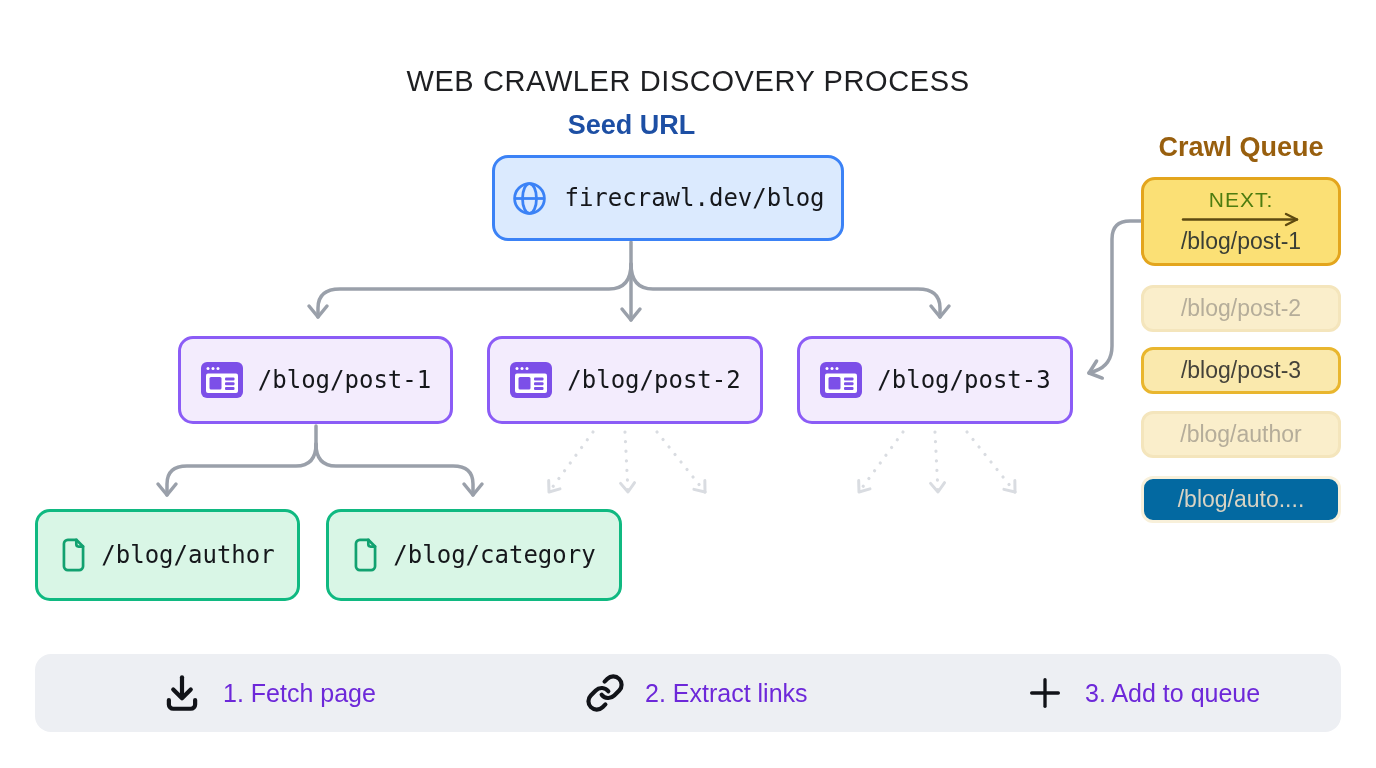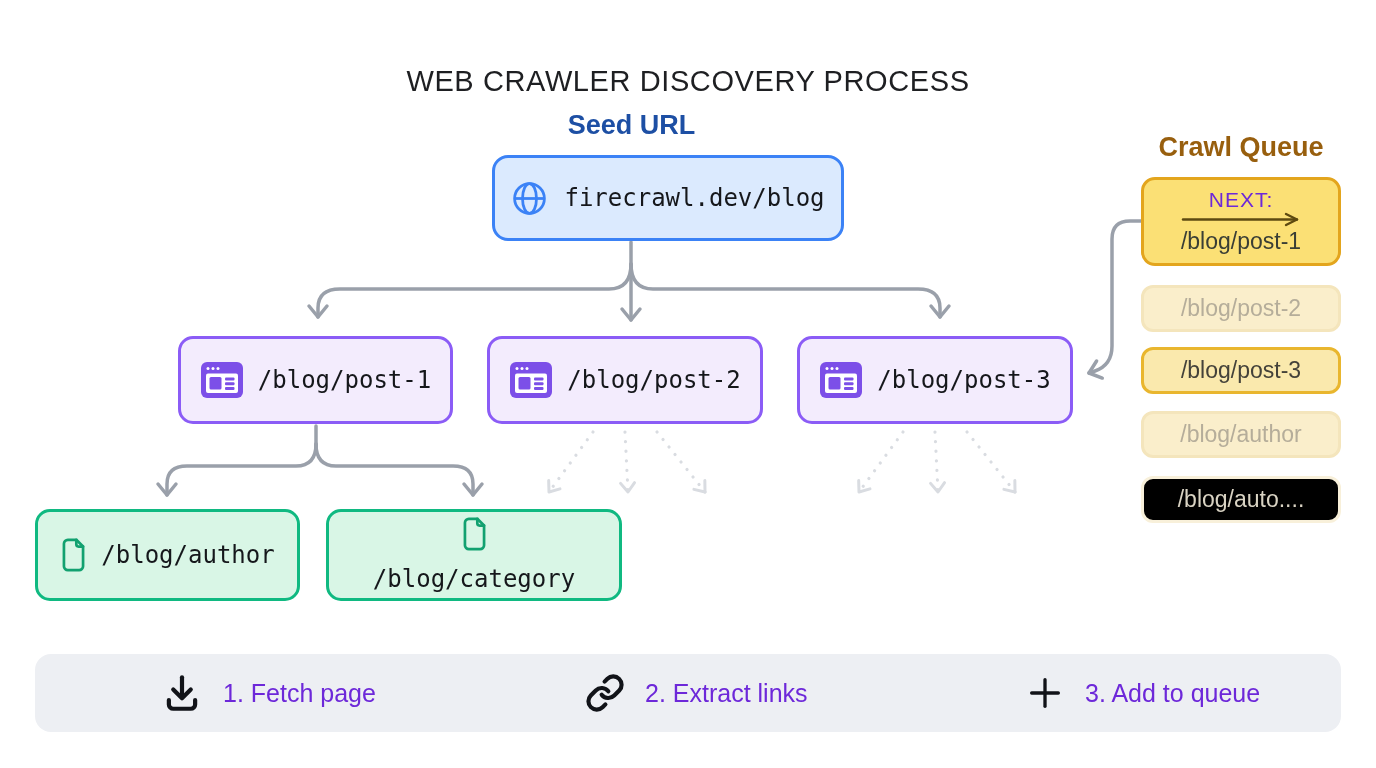--- a/index.html
+++ b/index.html
@@ -43,47 +43,47 @@
   }
   .post-1 { left: 178px; width: 275px; }
   .post-2 { left: 487px; }
   .post-3 { left: 797px; }
   .sub-node {
     top: 509px; height: 92px;
     background: #d9f6e6; border: 3px solid #10b981;
     border-radius: 15px; font-size: 24px; gap: 14px;
   }
   .sub-author { left: 35px; width: 265px; }
-  .sub-category { left: 326px; width: 296px; flex-direction: column; }
+  .sub-category { left: 326px; width: 296px; }
 
   .queue-title {
     position: absolute; top: 132px; left: 1141px; width: 200px;
     text-align: center; font-size: 27px; font-weight: 700;
     color: #985f0e;
   }
   .queue-next {
     position: absolute; top: 177px; left: 1141px; width: 200px; height: 89px;
     background: #fbe075; border: 3px solid #e3a51d; border-radius: 14px;
     display: flex; flex-direction: column; align-items: center; justify-content: center;
   }
   .queue-next .next-label {
-    font-size: 21px; font-weight: 500; letter-spacing: 1px; color: #6d28d9;
+    font-size: 21px; font-weight: 500; letter-spacing: 1px; color: #4d7c0f;
   }
   .queue-next .next-item {
     font-size: 23px; color: #3a3e35; margin-top: 1px;
   }
   .queue-item {
     position: absolute; left: 1141px; width: 200px; height: 47px;
     border-radius: 12px;
     display: flex; align-items: center; justify-content: center;
     font-size: 23px;
   }
   .q-pending { background: #faeecb; border: 3px solid #f4e5bc; color: #b5ad9a; }
   .q-highlight { background: #fae9ad; border: 3px solid #e9b62e; color: #44423a; }
-  .q-ghost { background: #000000; border: 3px solid #f8f0da; color: #d9d3c3; }
+  .q-ghost { background: #0369a1; border: 3px solid #f8f0da; color: #d9d3c3; }
   .q-0 { top: 285px; }
   .q-1 { top: 347px; }
   .q-2 { top: 411px; }
   .q-3 { top: 476px; }
 
   .legend-bar {
     position: absolute; top: 654px; left: 35px; width: 1306px; height: 78px;
     background: #edeff3; border-radius: 16px;
   }
   .legend-item {

